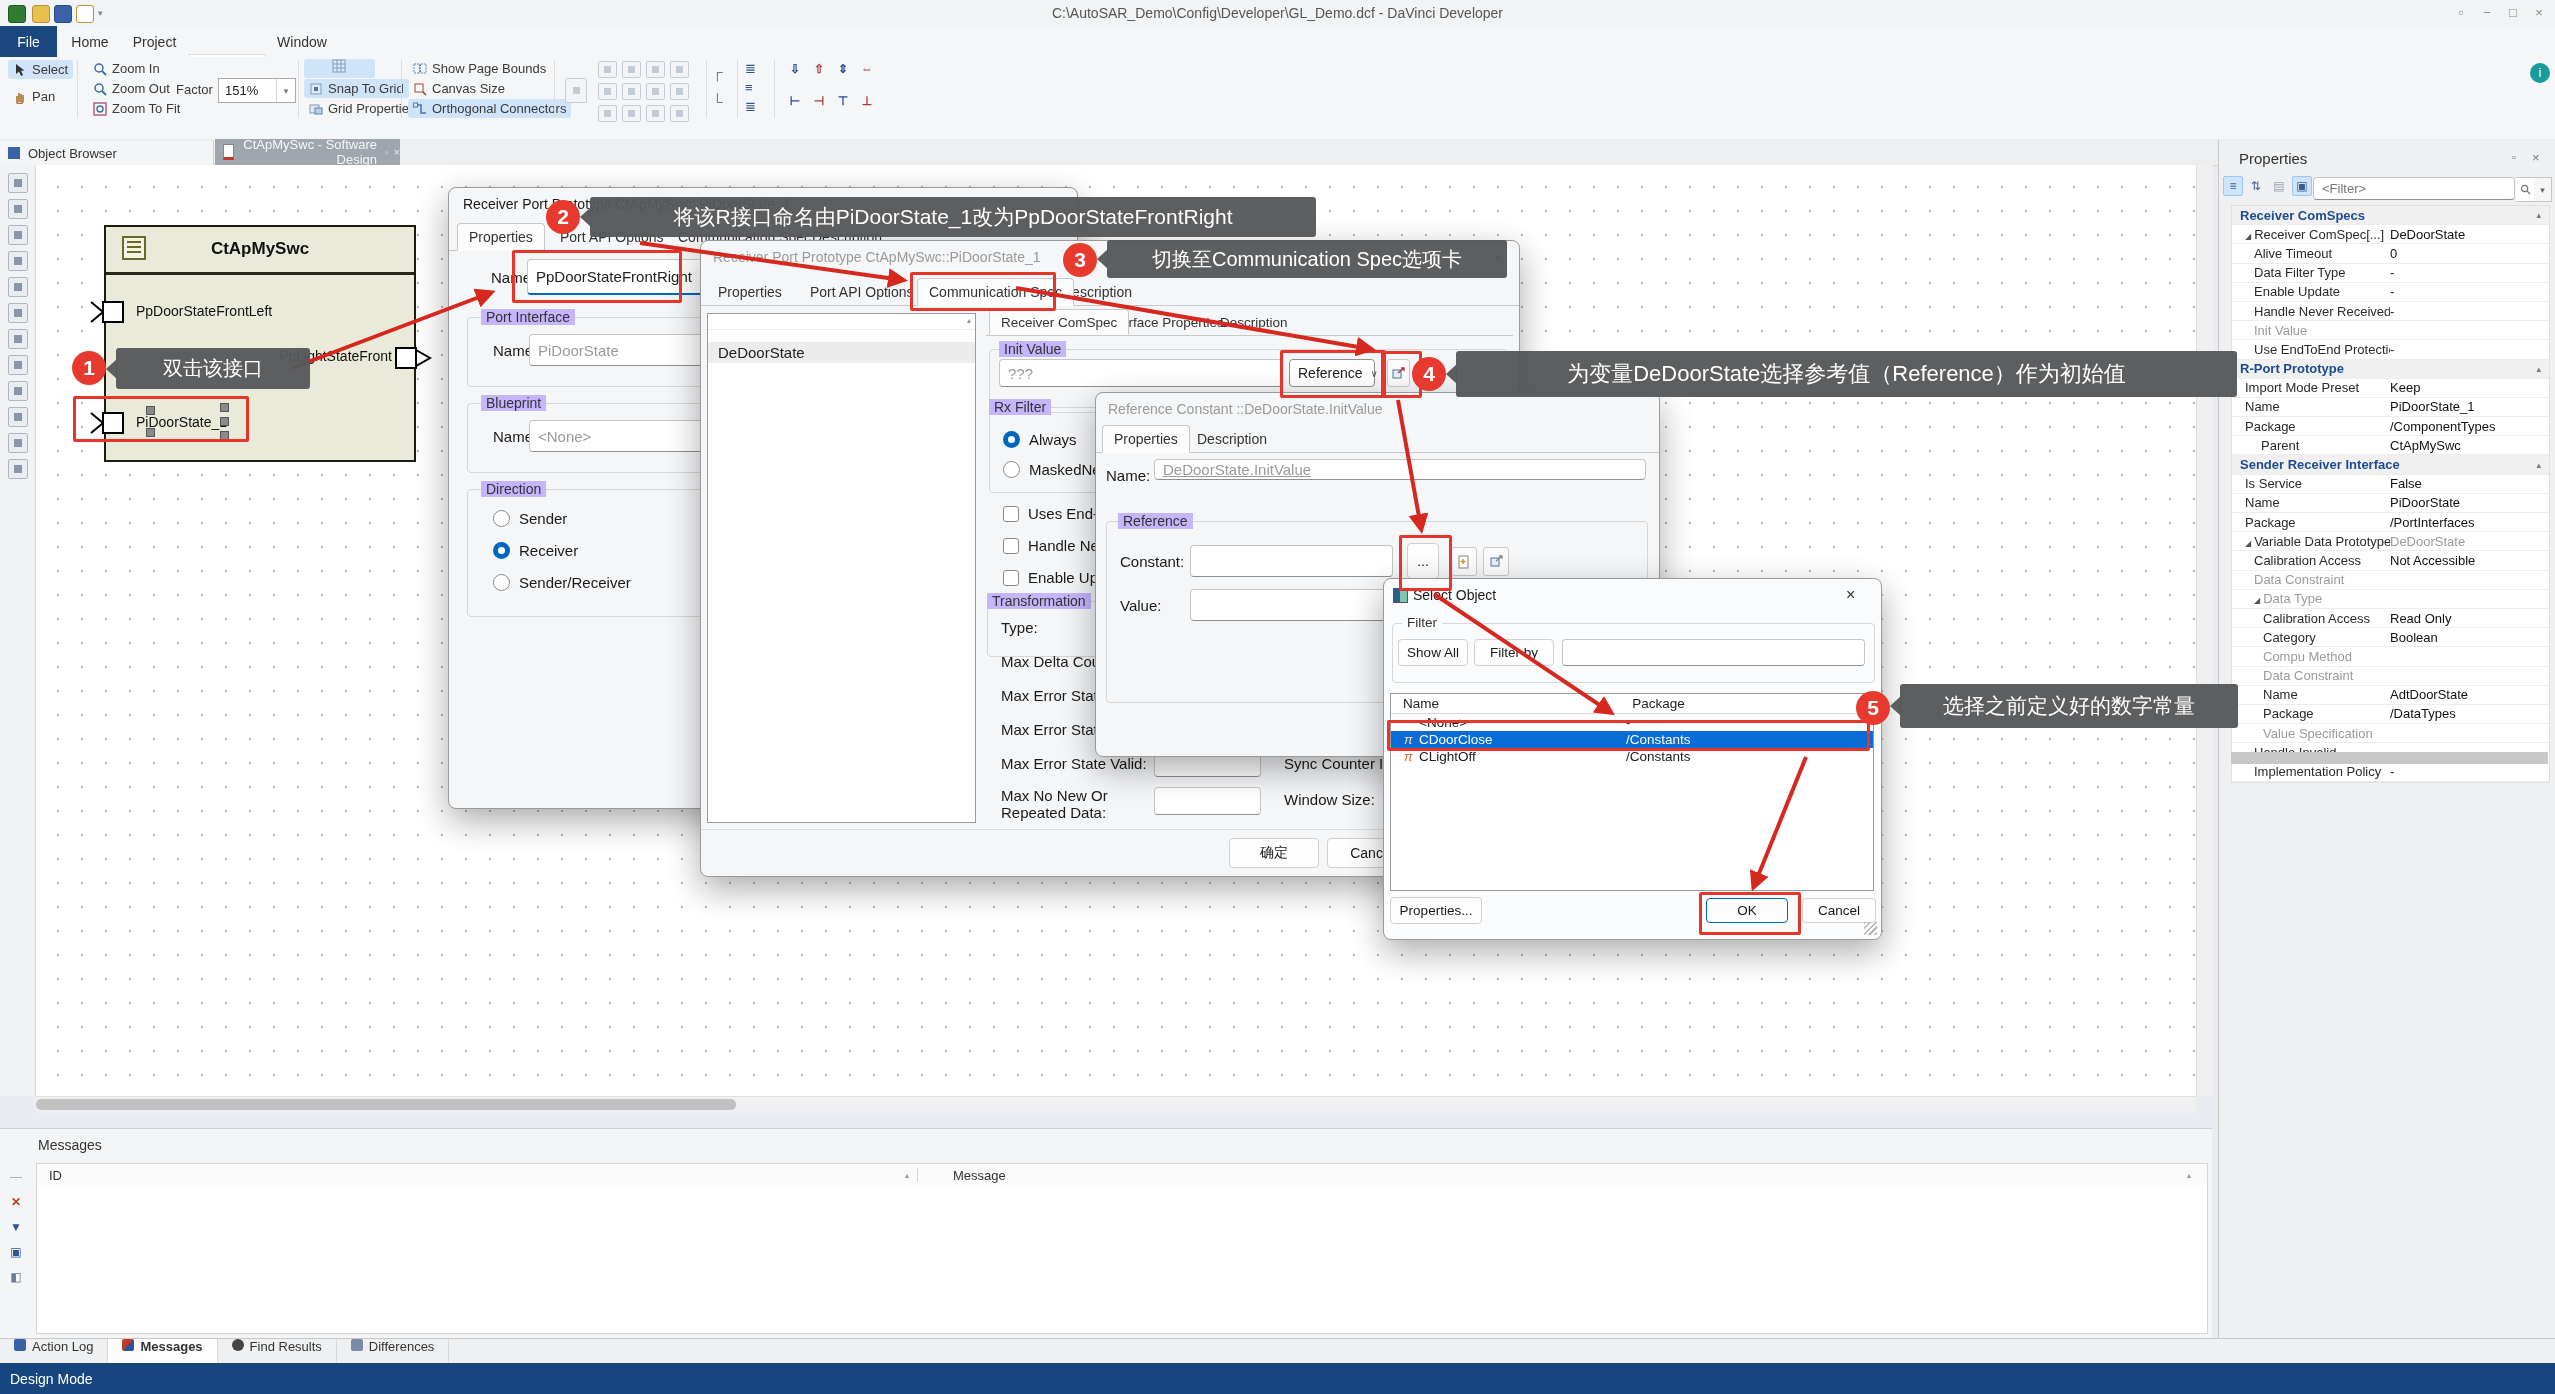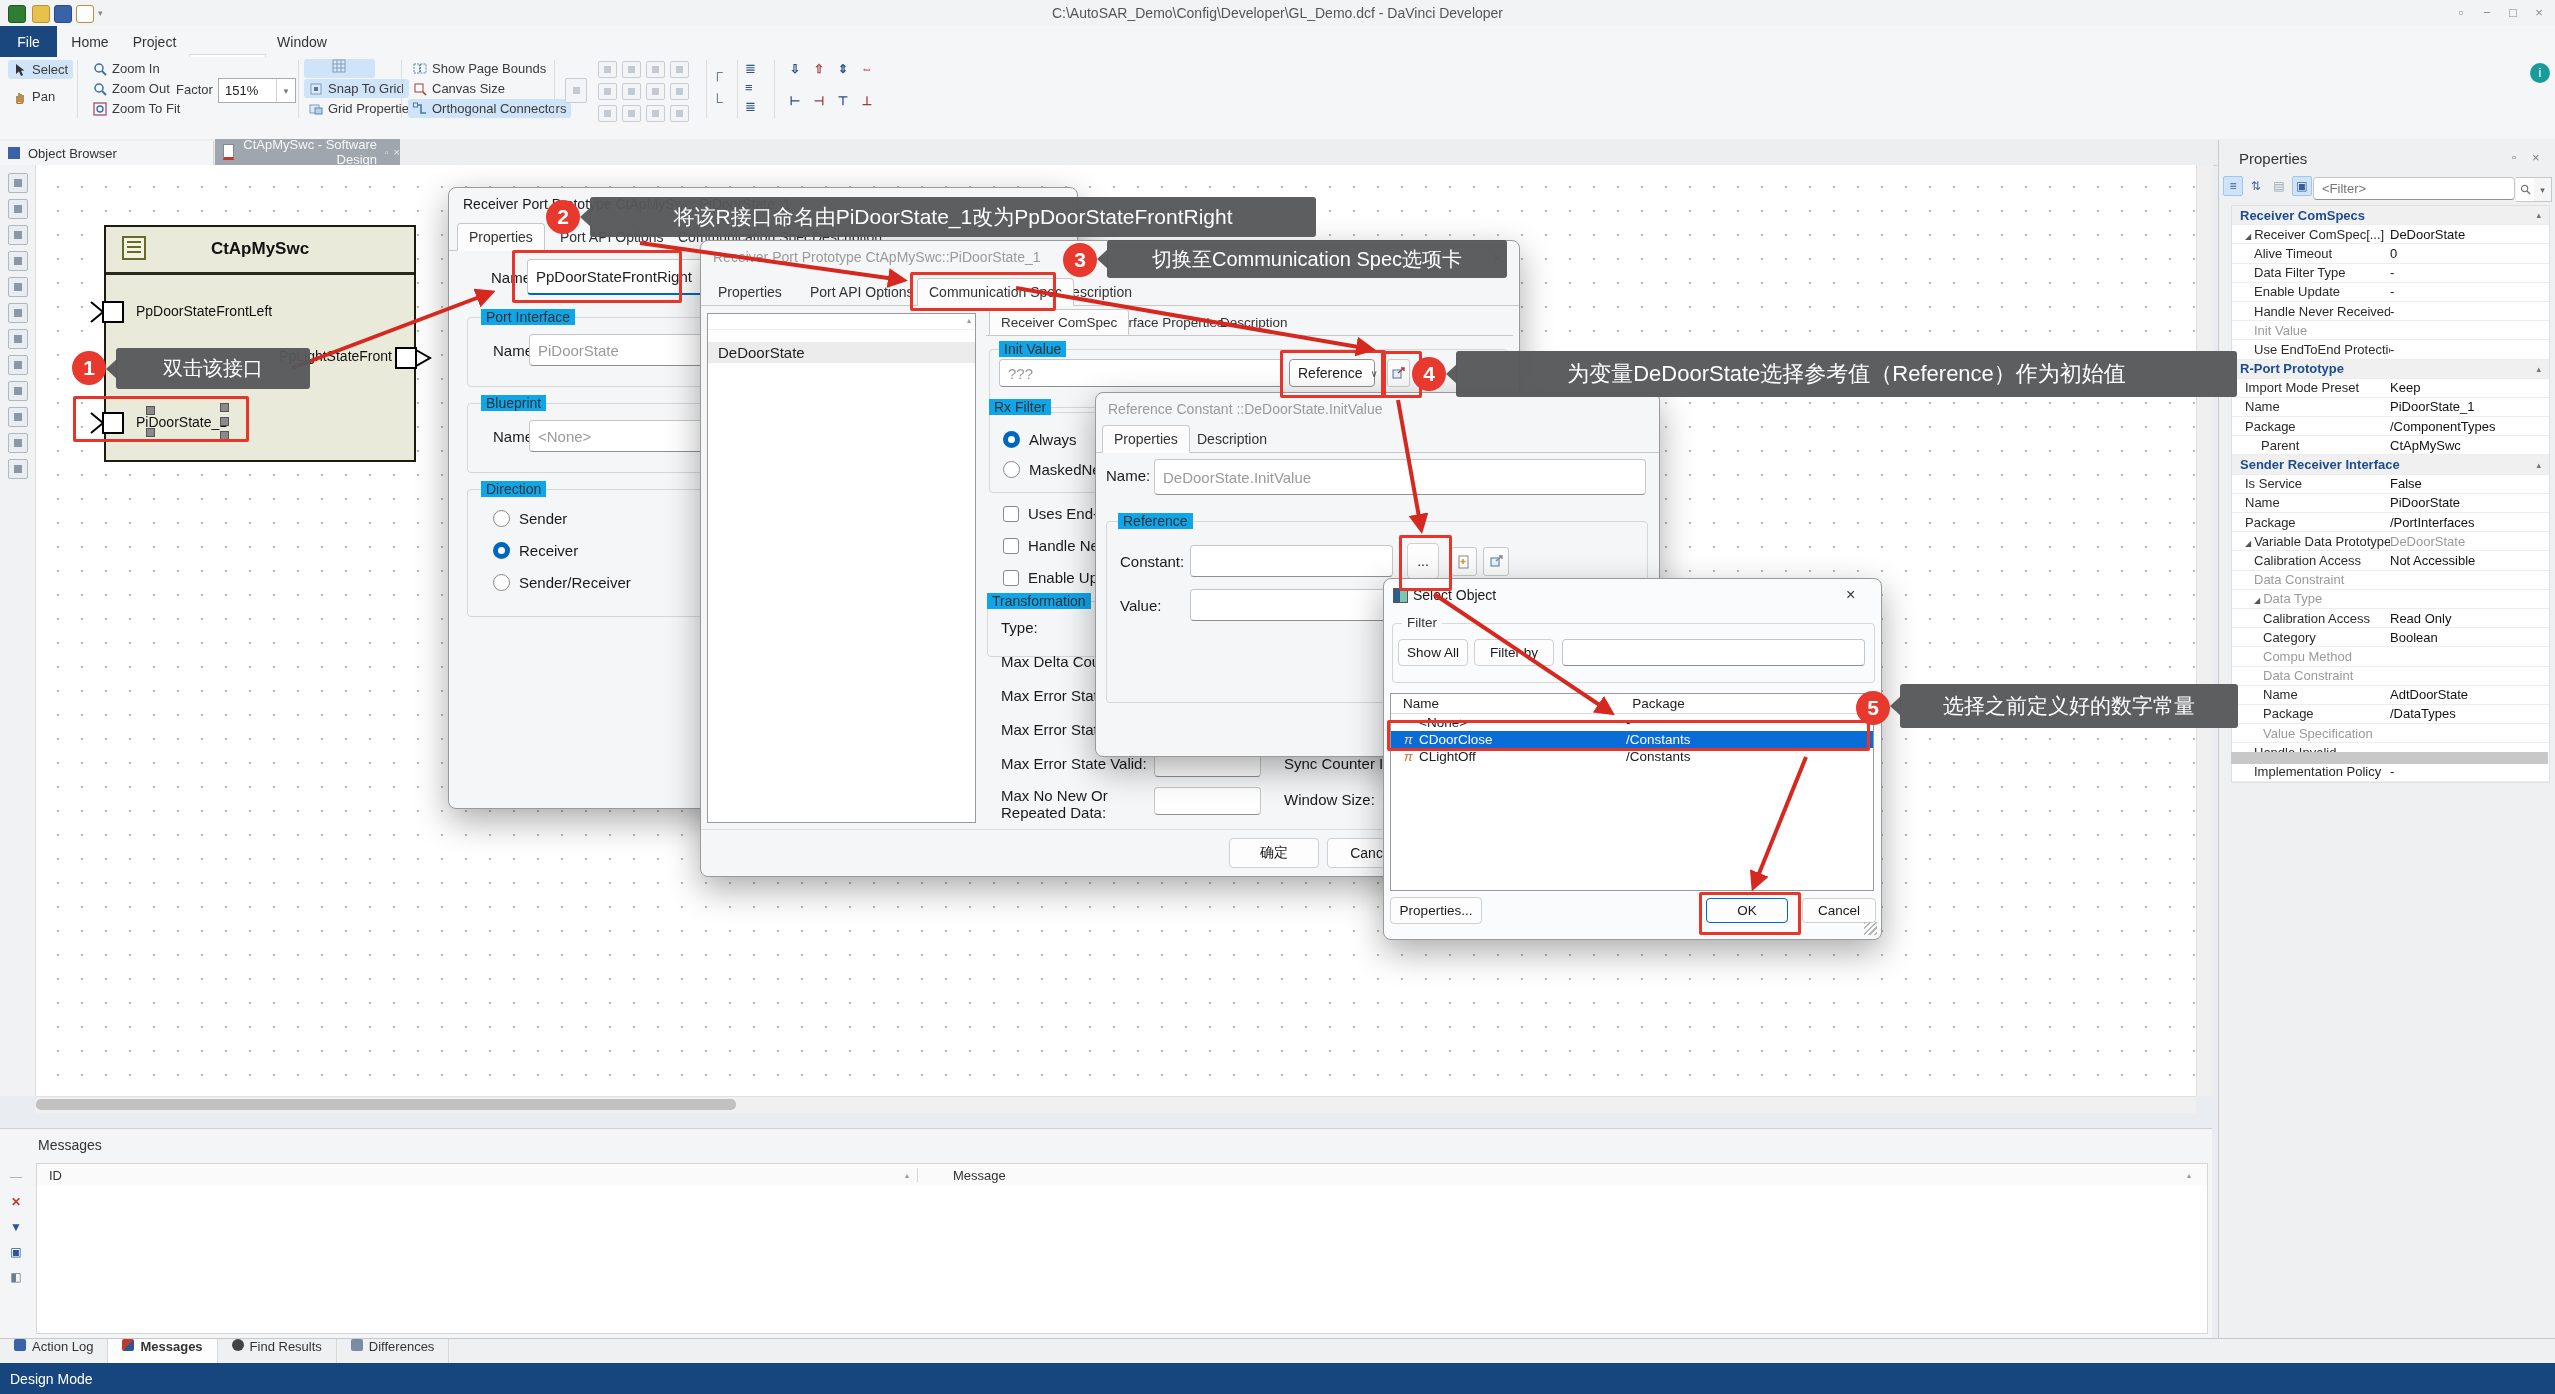--- a/index.html
+++ b/index.html
@@ -45,21 +45,21 @@
   .portlbl{font-size:14px;color:#111;white-space:nowrap;}
   .handle{width:7px;height:7px;background:#8a8a8a;border:1px solid #555;z-index:3;}
   
   .dlg{position:absolute;background:#f5f6f8;border:1px solid #9a9a9a;border-radius:8px;box-shadow:0 12px 34px rgba(0,0,0,.33);}
   .dtitle{position:absolute;font-size:14px;color:#9a9a9a;white-space:nowrap;}
   .dtitle.black{color:#1a1a1a;}
   .dtab{position:absolute;height:28px;display:flex;align-items:center;padding:0 11px;font-size:14px;color:#333;white-space:nowrap;box-sizing:border-box;}
   .dtab.on{background:#fcfcfd;border:1px solid #c8c8c8;border-bottom:1px solid #fcfcfd;border-radius:4px 4px 0 0;z-index:2;}
   .tabrule{position:absolute;height:1px;background:#c8c8c8;}
   .grp{position:absolute;border:1px solid #d7d7d7;border-radius:4px;}
-  .grplbl{position:absolute;font-size:14px;color:#333;background:#0ea5e9;padding:0 5px;z-index:2;white-space:nowrap;}
+  .grplbl{position:absolute;font-size:14px;color:#333;background:#c4b5fd;padding:0 5px;z-index:2;white-space:nowrap;}
   .flbl{position:absolute;font-size:15px;color:#1a1a1a;white-space:nowrap;}
   .inp{position:absolute;background:#fff;border:1px solid #c6c6c6;border-bottom:1px solid #8f8f8f;border-radius:4px;
        font-size:15px;color:#222;padding:0 8px;font-family:"Liberation Sans",sans-serif;box-sizing:border-box;}
   .inp.foc{border-bottom:2px solid #0067c0;}
   .gray{color:#9a9a9a;}
   .optrow{position:absolute;display:flex;align-items:center;gap:9px;font-size:15px;color:#1a1a1a;white-space:nowrap;}
   .rad{width:17px;height:17px;border-radius:50%;border:1px solid #8a8a8a;background:#fff;box-sizing:border-box;flex:0 0 17px;}
   .rad.on{border:5px solid #0067c0;}
   .chk{width:16px;height:16px;border:1px solid #8a8a8a;border-radius:3px;background:#fff;box-sizing:border-box;flex:0 0 16px;}
   .btn{position:absolute;background:#fdfdfd;border:1px solid #d0d0d0;border-radius:4px;font-size:14px;color:#1a1a1a;
@@ -425,21 +425,21 @@
     <div class="btn" style="left:528px;top:597px;width:90px;height:30px;">确定</div>
     <div class="btn" style="left:626px;top:597px;width:90px;height:30px;">Cancel</div>
   </div>
 
   <div class="dlg z14" style="left:1095px;top:392px;width:563px;height:363px;">
     <div class="dtitle" style="left:12px;top:8px;">Reference Constant ::DeDoorState.InitValue</div>
     <div class="tabrule" style="left:0;top:59px;width:563px;"></div>
     <div class="dtab on" style="left:6px;top:32px;">Properties</div>
     <div class="dtab" style="left:90px;top:32px;">Description</div>
     <div class="flbl" style="left:10px;top:74px;">Name:</div>
-    <input class="inp gray" style="left: 58px; top: 66px; width: 492px; height: 36px;" value="DeDoorState.InitValue">
+    <input class="inp gray" style="left: 58px; top: 66px; width: 492px; height: 21px; text-decoration: underline;" value="DeDoorState.InitValue">
     <div class="grp" style="left:10px;top:128px;width:540px;height:180px;"></div>
     <div class="grplbl" style="left:22px;top:120px;">Reference</div>
     <div class="flbl" style="left:24px;top:160px;">Constant:</div>
     <input class="inp" style="left: 94px; top: 152px; width: 203px; height: 32px;">
     <div class="btn" style="left:311px;top:150px;width:32px;height:36px;">...</div>
     <div class="iconbtn" style="left:355px;top:154px;width:26px;height:29px;">
       <svg width="12" height="14" viewBox="0 0 12 14">
           <rect x="1" y="1" width="9" height="12" fill="#fff" stroke="#888"></rect>
           <path d="M5 4 V9 M2.5 6.5 H7.5" stroke="#d69a2a" stroke-width="1.6"></path>
         </svg>

